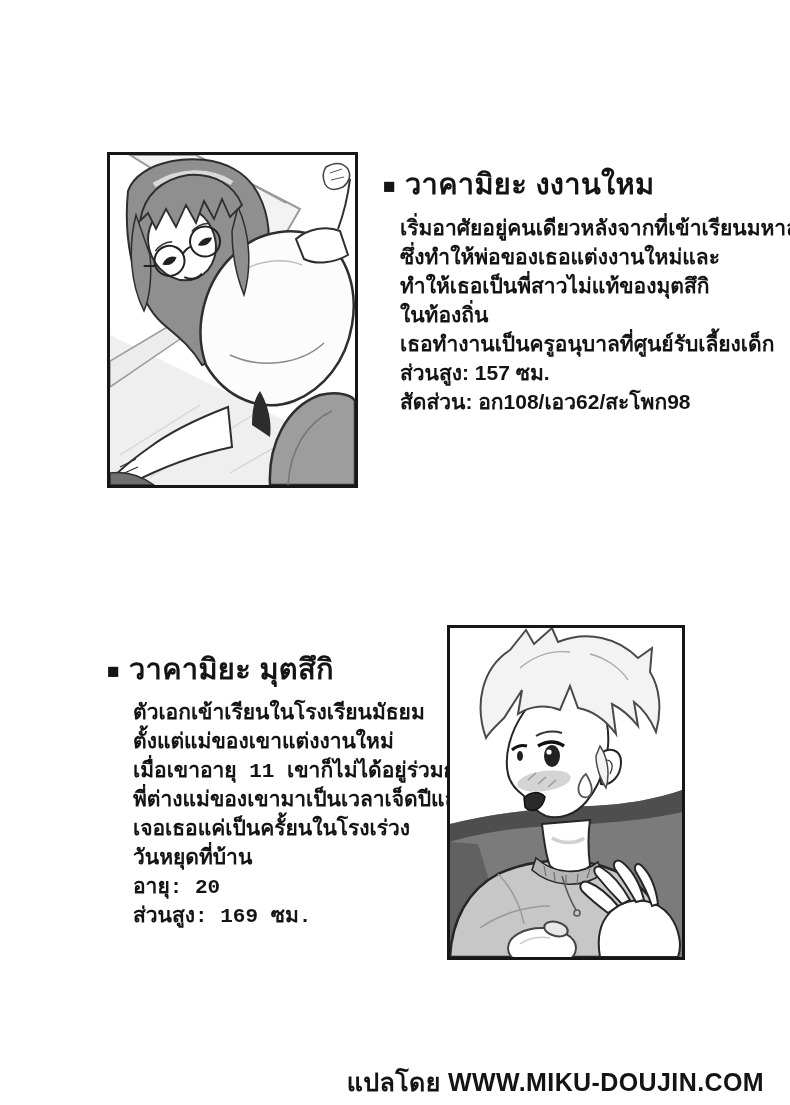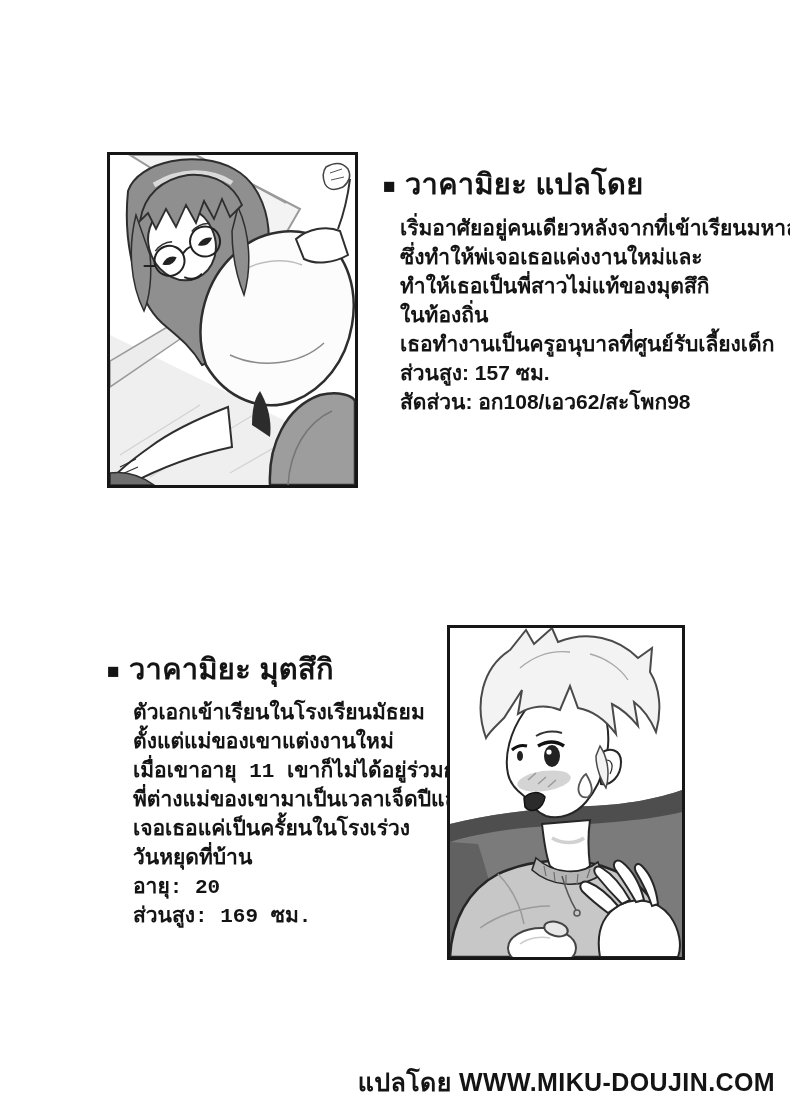--- a/index.html
+++ b/index.html
@@ -21,21 +21,21 @@
   .h1{left:383px;top:161px;}
   .h2{left:107px;top:646px;}
   .bullet{font-size:21px;line-height:1;transform:translateY(1px);}
   .body{
     position:absolute;font-size:21px;line-height:29px;font-weight:600;
     white-space:nowrap;
   }
   .body1{left:400px;top:213px;width:380px;}
   .body2{left:133px;top:699px;width:330px;font-family:Liberation Mono, monospace;}
   .footer{
-    position:absolute;right:15px;top:1062px;font-size:25px;font-weight:700;
+    position:absolute;right:26px;top:1062px;font-size:25px;font-weight:700;
     white-space:nowrap;letter-spacing:.4px;
   }
 </style>
 </head>
 <body>
 
 <div class="page">
 
   <div class="frame frame1">
     <svg viewBox="0 0 245 330" preserveAspectRatio="none">
@@ -92,26 +92,26 @@
         <path d="M46,84 q9,-6 19,-3"></path>
         <path d="M87,78 q9,-5 18,-2"></path>
       </g>
 
       <path d="M74,120 q9,7 18,1" stroke="#222222" stroke-width="2" fill="none" transform="rotate(-14 83 120)"></path>
     </svg>
   </div>
 
   <div class="heading h1">
     <span class="bullet">■</span>
-    <span>วาคามิยะ แปลโดย</span>
+    <span>วาคามิยะ งงานใหม</span>
   </div>
 
   <div class="body body1">
     <div>เริ่มอาศัยอยู่คนเดียวหลังจากที่เข้าเรียนมหาลัย</div>
-    <div>ซึ่งทำให้พ่เจอเธอแค่งงานใหม่และ</div>
+    <div>ซึ่งทำให้พ่อของเธอแต่งงานใหม่และ</div>
     <div>ทำให้เธอเป็นพี่สาวไม่แท้ของมุตสึกิ</div>
     <div>ในท้องถิ่น</div>
     <div>เธอทำงานเป็นครูอนุบาลที่ศูนย์รับเลี้ยงเด็ก</div>
     <div>ส่วนสูง: 157 ซม.</div>
     <div>สัดส่วน: อก108/เอว62/สะโพก98</div>
   </div>
 
   <div class="heading h2">
     <span class="bullet">■</span>
     <span>วาคามิยะ มุตสึกิ</span>

